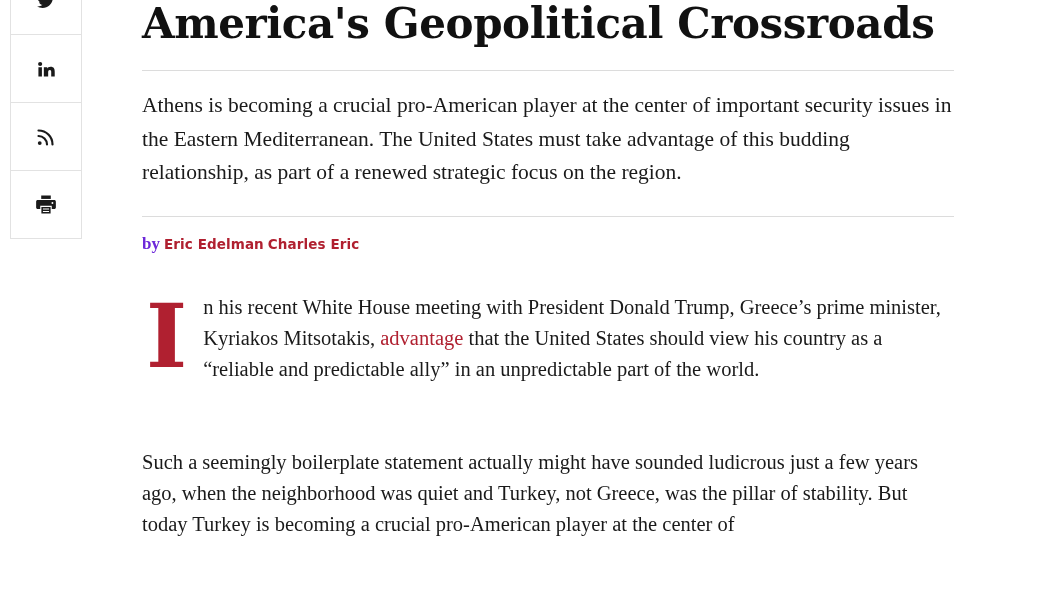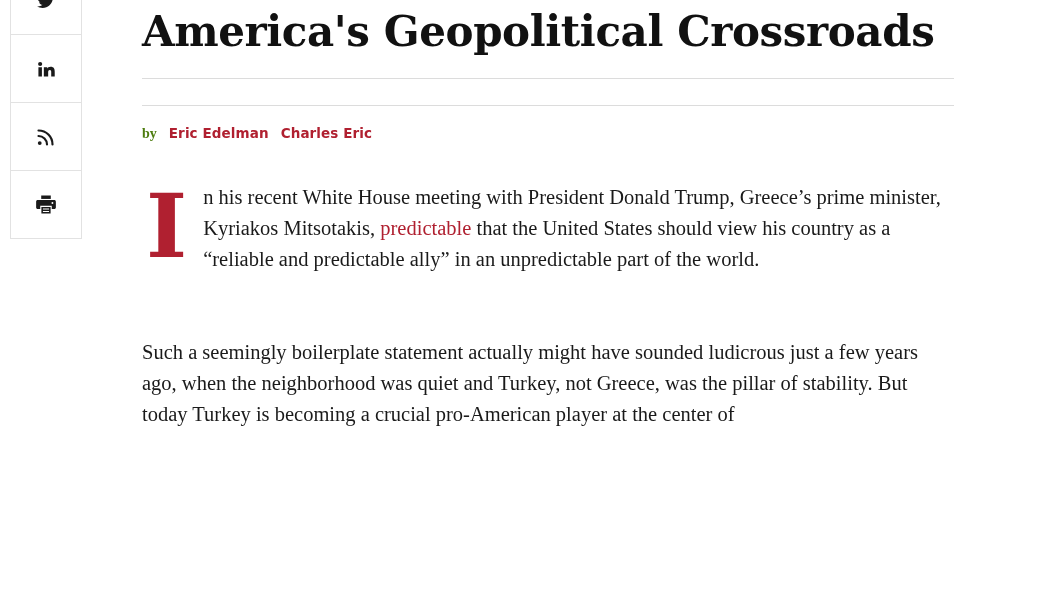--- a/index.html
+++ b/index.html
@@ -51,21 +51,21 @@
   }
 
   #article-title {
     font-family: "DejaVu Serif", "Liberation Serif", serif;
     font-weight: 700;
     font-size: 42px;
     line-height: 48px;
     letter-spacing: -0.4px;
     color: #111111;
     margin: 0;
-    padding-top: 8px;
+    padding-top: 0;
   }
 
   .rule {
     border: none;
     border-top: 1px solid #dcdcdc;
     margin: 22px 0 0 0;
     width: 100%;
   }
 
   #article-dek {
@@ -84,31 +84,31 @@
     margin: 17px 0 0 0;
     font-family: "DejaVu Sans", "Liberation Sans", sans-serif;
     font-size: 15px;
     line-height: 20px;
     color: #111111;
     font-weight: 700;
   }
   #byline .by-word {
     font-family: "Liberation Serif", serif;
     font-weight: 700;
-    font-size: 14px;
-    color: #4d7c0f;
+    font-size: 17px;
+    color: #6d28d9;
   }
   #byline .author {
     font-family: "DejaVu Sans", "Liberation Sans", sans-serif;
     font-size: 13.5px;
     font-weight: 700;
     color: #b02030;
     text-decoration: none;
     cursor: pointer;
-    margin-left: 12px;
+    margin-left: 4px;
     letter-spacing: 0.1px;
   }
 
   
   #body-copy {
     margin-top: 38px;
     font-family: "Liberation Serif", serif;
     font-size: 20.5px;
     line-height: 31px;
     color: #1a1a1a;
@@ -182,29 +182,30 @@
     </div>
 
   </div>
 
   <div id="article">
 
     <h1 id="article-title">America's Geopolitical Crossroads</h1>
 
     <hr class="rule">
 
+    <p id="article-dek">Athens is becoming a crucial pro-American player at the center of important security issues in the Eastern Mediterranean. The United States must take advantage of this budding relationship, as part of a renewed strategic focus on the region.</p>
 
     <hr class="rule" id="byline-rule">
 
     <p id="byline">
       <span class="by-word">by</span><a class="author">Eric Edelman</a><a class="author">Charles Eric</a>
     </p>
 
     <div id="body-copy">
       <p id="para-1">
-        <span id="dropcap">I</span><span>n his recent White House meeting with President Donald Trump, Greece’s prime minister, Kyriakos Mitsotakis, </span><a class="inline-link">predictable</a><span> that the United States should view his country as a “reliable and predictable ally” in an unpredictable part of the world.</span>
+        <span id="dropcap">I</span><span>n his recent White House meeting with President Donald Trump, Greece’s prime minister, Kyriakos Mitsotakis, </span><a class="inline-link">advantage</a><span> that the United States should view his country as a “reliable and predictable ally” in an unpredictable part of the world.</span>
       </p>
       <p id="para-2">Such a seemingly boilerplate statement actually might have sounded ludicrous just a few years ago, when the neighborhood was quiet and Turkey, not Greece, was the pillar of stability. But today Turkey is becoming a crucial pro-American player at the center of</p>
     </div>
 
   </div>
 
 </div>
 
 </body></html>

